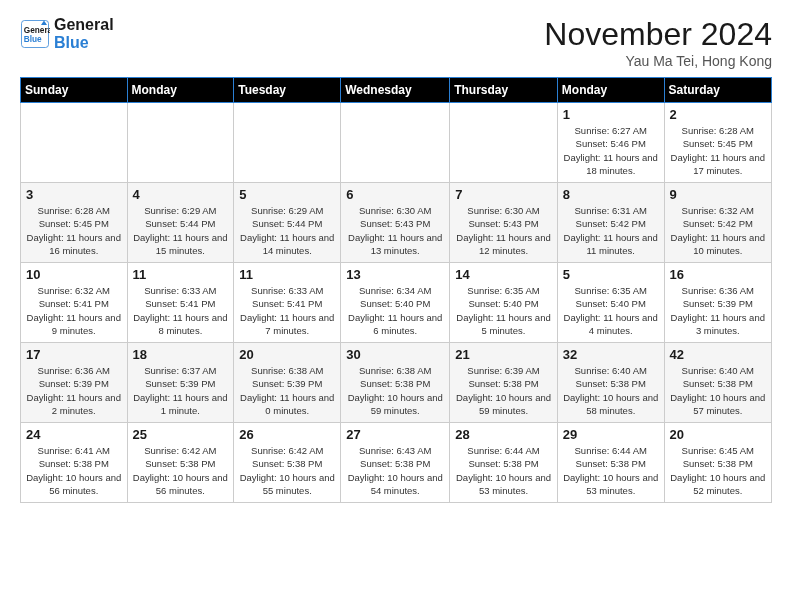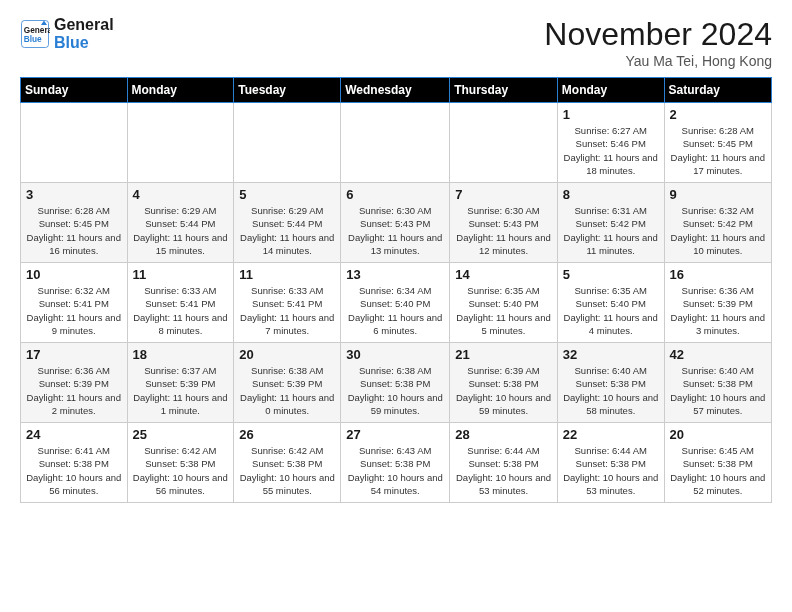--- a/index.html
+++ b/index.html
@@ -241,21 +241,21 @@
           </td>
           <td>
             <span class="day-num">27</span>
             <div class="day-info">Sunrise: 6:43 AM<br>Sunset: 5:38 PM<br>Daylight: 10 hours and 54 minutes.</div>
           </td>
           <td>
             <span class="day-num">28</span>
             <div class="day-info">Sunrise: 6:44 AM<br>Sunset: 5:38 PM<br>Daylight: 10 hours and 53 minutes.</div>
           </td>
           <td>
-            <span class="day-num">22</span>
+            <span class="day-num">29</span>
             <div class="day-info">Sunrise: 6:44 AM<br>Sunset: 5:38 PM<br>Daylight: 10 hours and 53 minutes.</div>
           </td>
           <td>
             <span class="day-num">20</span>
             <div class="day-info">Sunrise: 6:45 AM<br>Sunset: 5:38 PM<br>Daylight: 10 hours and 52 minutes.</div>
           </td>
         </tr>
       </tbody>
   </table>
 </div>

